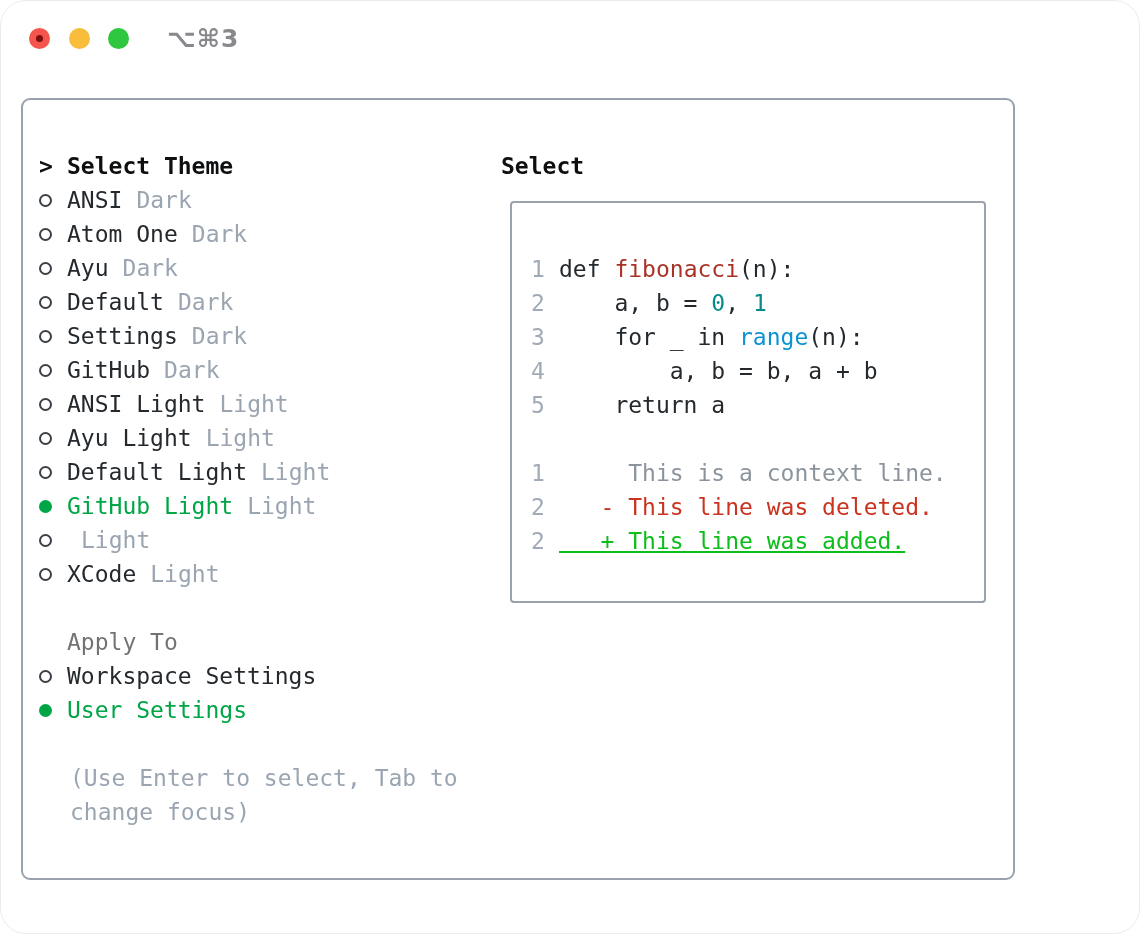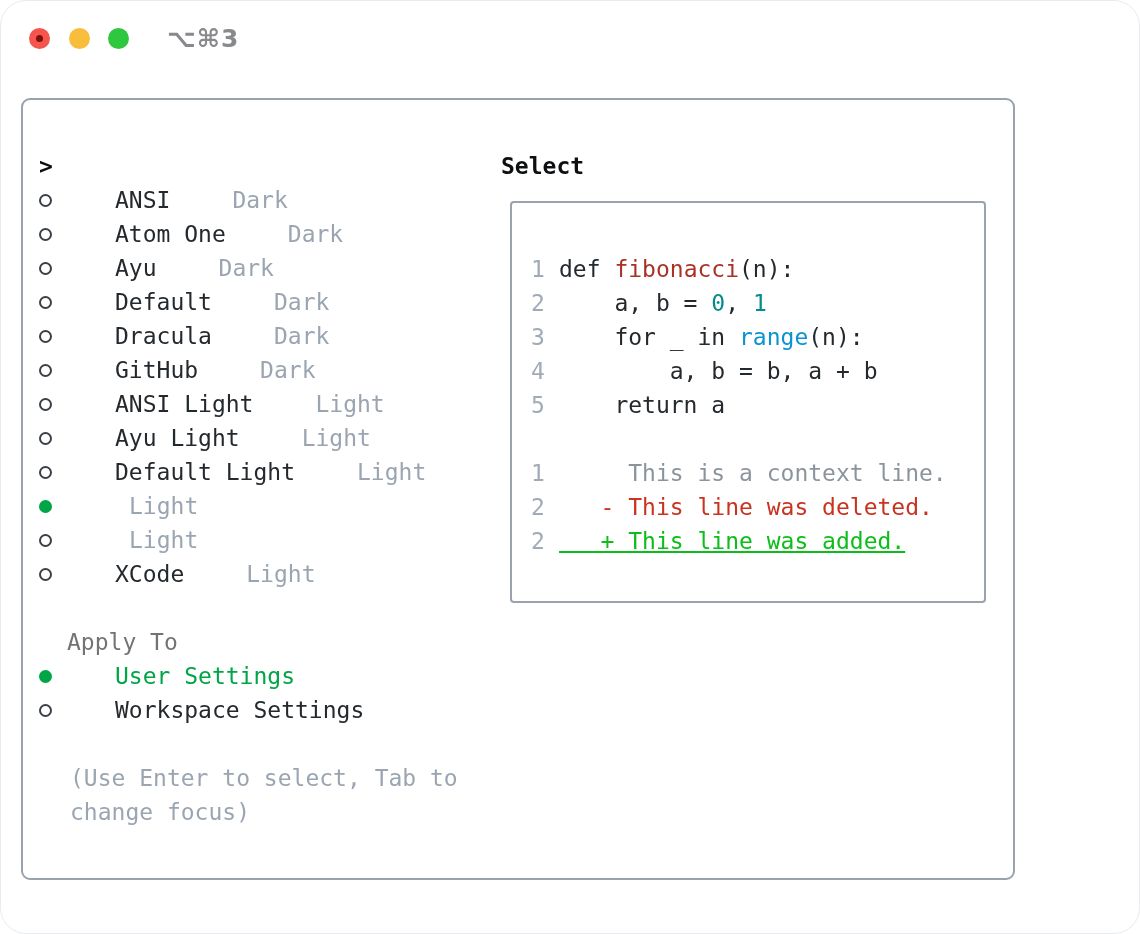--- a/index.html
+++ b/index.html
@@ -25,21 +25,21 @@
   .marker{width:28px;flex:none;display:flex;align-items:center;}
   .prompt-ch{font-weight:bold;color:var(--heading);}
   .h-label{font-weight:bold;color:var(--heading);white-space:pre;}
   .s-label{color:#737373;white-space:pre;}
   .bullet{width:13px;height:13px;border-radius:50%;box-sizing:border-box;}
   .bullet.open{border:2px solid #3a4046;}
   .bullet.sel{background:var(--green);}
   .t-name{color:var(--fg);white-space:pre;}
   .t-name.sel{color:var(--green);}
   .t-variant{color:var(--muted);white-space:pre;margin-left:14px;text-align:right;}
-  .theme-row{cursor:pointer;gap:48px;}
+  .theme-row{cursor:pointer;}
   .hint{width:396px;color:var(--muted);margin-left:31px;}
 
   .preview-header{position:absolute;left:478px;top:49px;font-weight:bold;color:var(--heading);}
   .preview-box{position:absolute;left:487px;top:101px;width:476px;height:402px;border:2px solid var(--border);border-radius:4px;box-sizing:border-box;background:#fff;padding:49px 0 0 19px;white-space:pre;overflow:hidden;}
   .pline{height:34px;}
   .ln{display:inline-block;width:28px;color:var(--linenum);}
   .tok-fg{color:var(--fg);}
   .tok-func{color:var(--func);}
   .tok-number{color:var(--number);}
   .tok-builtin{color:var(--builtin);}
@@ -61,20 +61,21 @@
     <div class="win-title">⌥⌘3</div>
   </div>
 
   <div class="panel">
 
     <div class="left-col mono">
       <div class="row">
         <span class="marker">
             <span class="prompt-ch">&gt;</span>
           </span>
+        <span class="h-label">Select Theme</span>
       </div>
 
       <div id="theme-list">
           <div class="row theme-row">
             <span class="marker">
               <span class="bullet open"></span>
             </span>
             <span class="t-name">ANSI</span>
             <span class="t-variant">Dark</span>
           </div>
@@ -96,21 +97,21 @@
             <span class="marker">
               <span class="bullet open"></span>
             </span>
             <span class="t-name">Default</span>
             <span class="t-variant">Dark</span>
           </div>
           <div class="row theme-row">
             <span class="marker">
               <span class="bullet open"></span>
             </span>
-            <span class="t-name">Dracula</span>
+            <span class="t-name">Settings</span>
             <span class="t-variant">Dark</span>
           </div>
           <div class="row theme-row">
             <span class="marker">
               <span class="bullet open"></span>
             </span>
             <span class="t-name">GitHub</span>
             <span class="t-variant">Dark</span>
           </div>
           <div class="row theme-row">
@@ -131,20 +132,21 @@
             <span class="marker">
               <span class="bullet open"></span>
             </span>
             <span class="t-name">Default Light</span>
             <span class="t-variant">Light</span>
           </div>
           <div class="row theme-row">
             <span class="marker">
               <span class="bullet sel"></span>
             </span>
+            <span class="t-name sel">GitHub Light</span>
             <span class="t-variant">Light</span>
           </div>
           <div class="row theme-row">
             <span class="marker">
               <span class="bullet open"></span>
             </span>
             <span class="t-variant">Light</span>
           </div>
           <div class="row theme-row">
             <span class="marker">
@@ -158,29 +160,29 @@
       <div class="row"></div>
 
       <div class="row">
         <span class="marker"></span>
         <span class="s-label">Apply To</span>
       </div>
 
       <div id="apply-list">
           <div class="row theme-row">
             <span class="marker">
+              <span class="bullet open"></span>
+            </span>
+            <span class="t-name">Workspace Settings</span>
+          </div>
+          <div class="row theme-row">
+            <span class="marker">
               <span class="bullet sel"></span>
             </span>
             <span class="t-name sel">User Settings</span>
-          </div>
-          <div class="row theme-row">
-            <span class="marker">
-              <span class="bullet open"></span>
-            </span>
-            <span class="t-name">Workspace Settings</span>
           </div>
         </div>
 
       <div class="row"></div>
 
       <div class="hint">(Use Enter to select, Tab to change focus)</div>
     </div>
 
     <div class="preview-header mono">Select</div>
 

